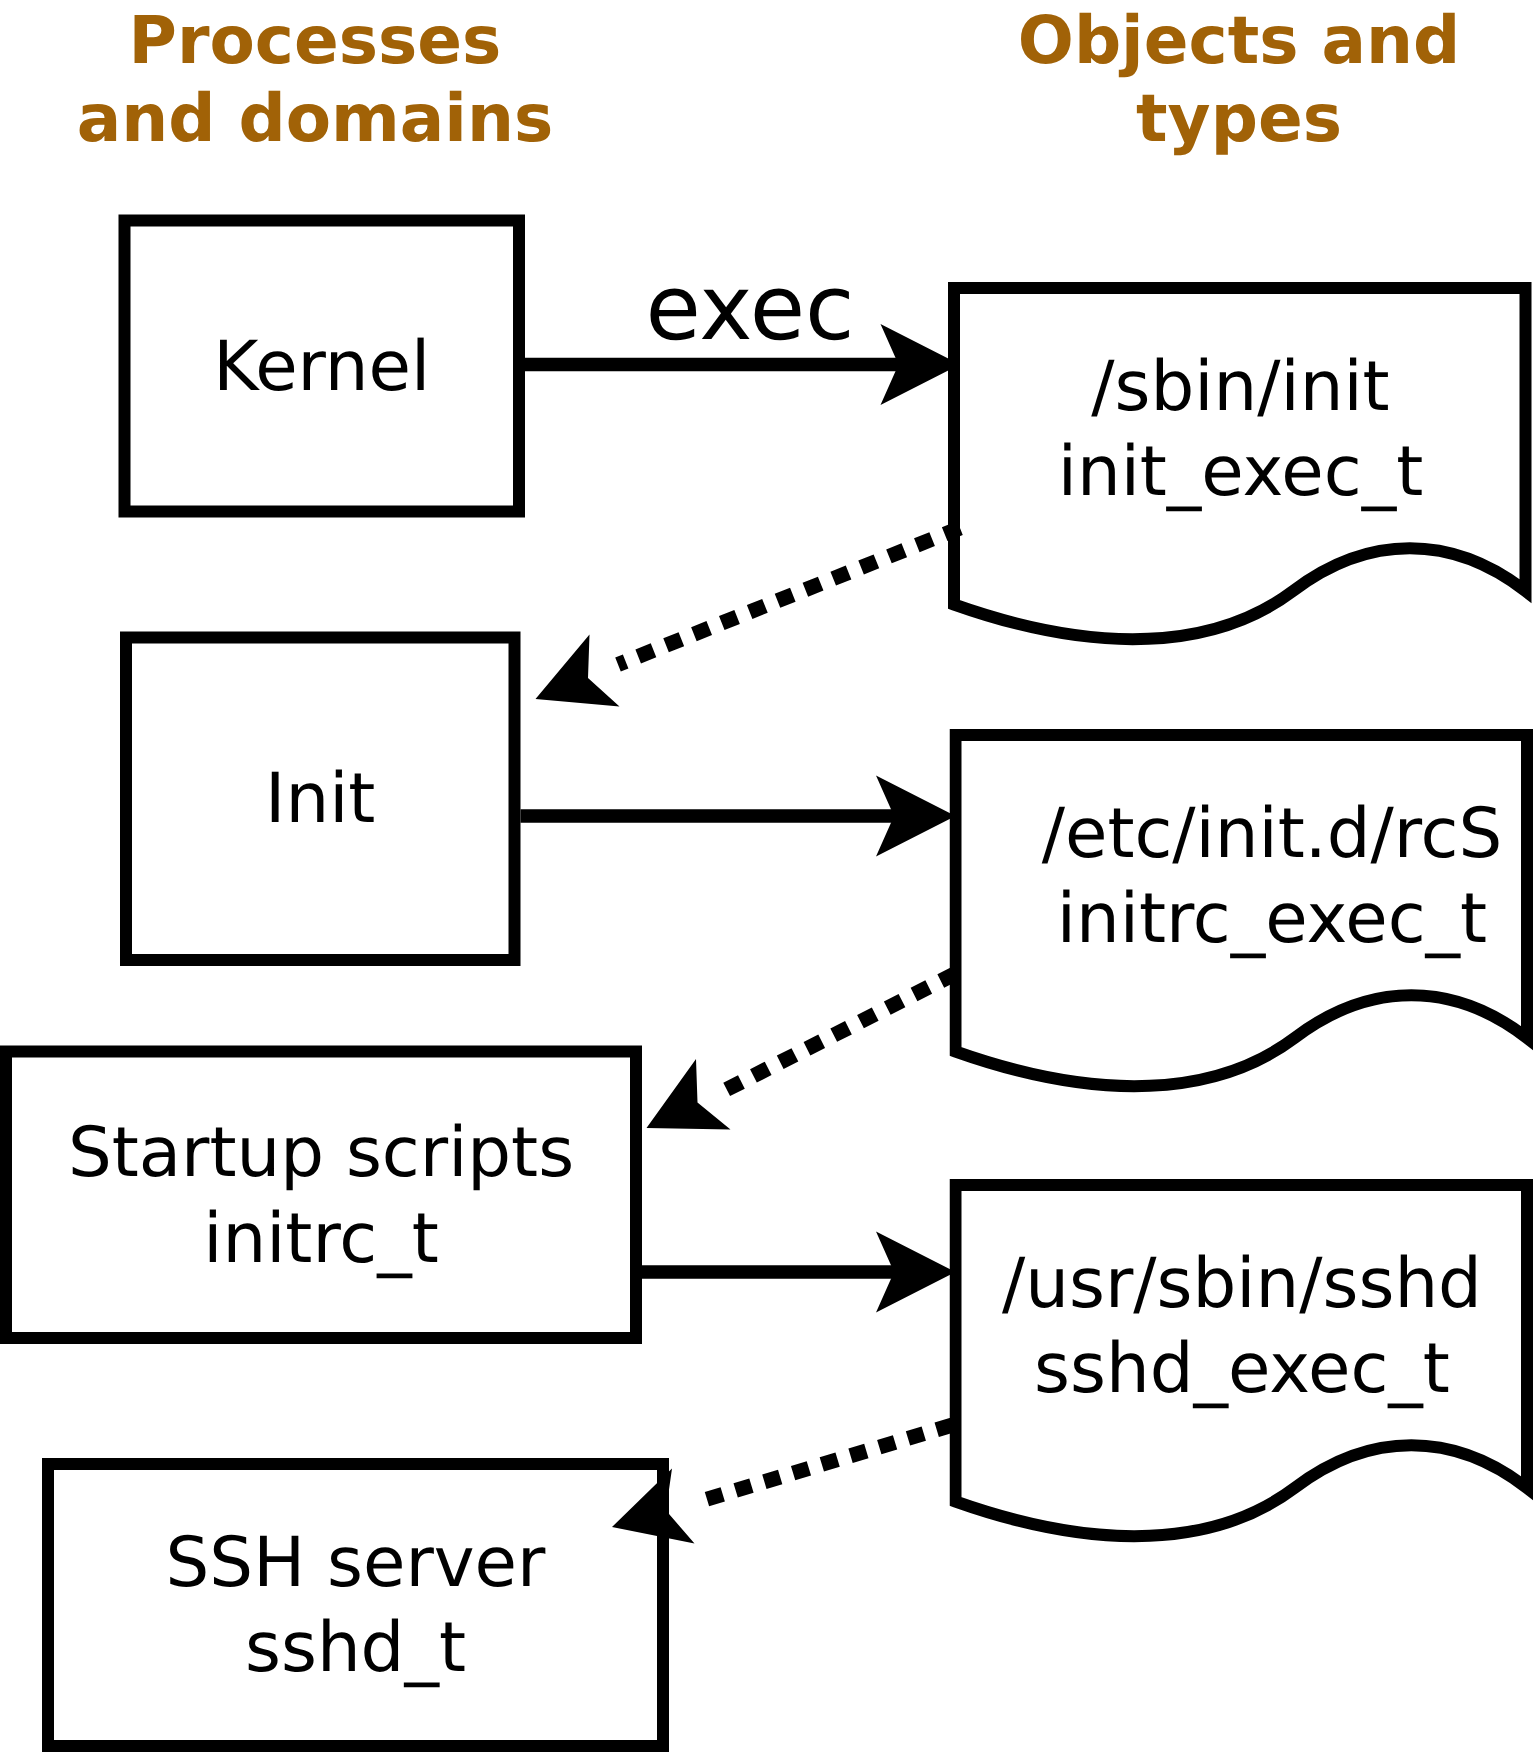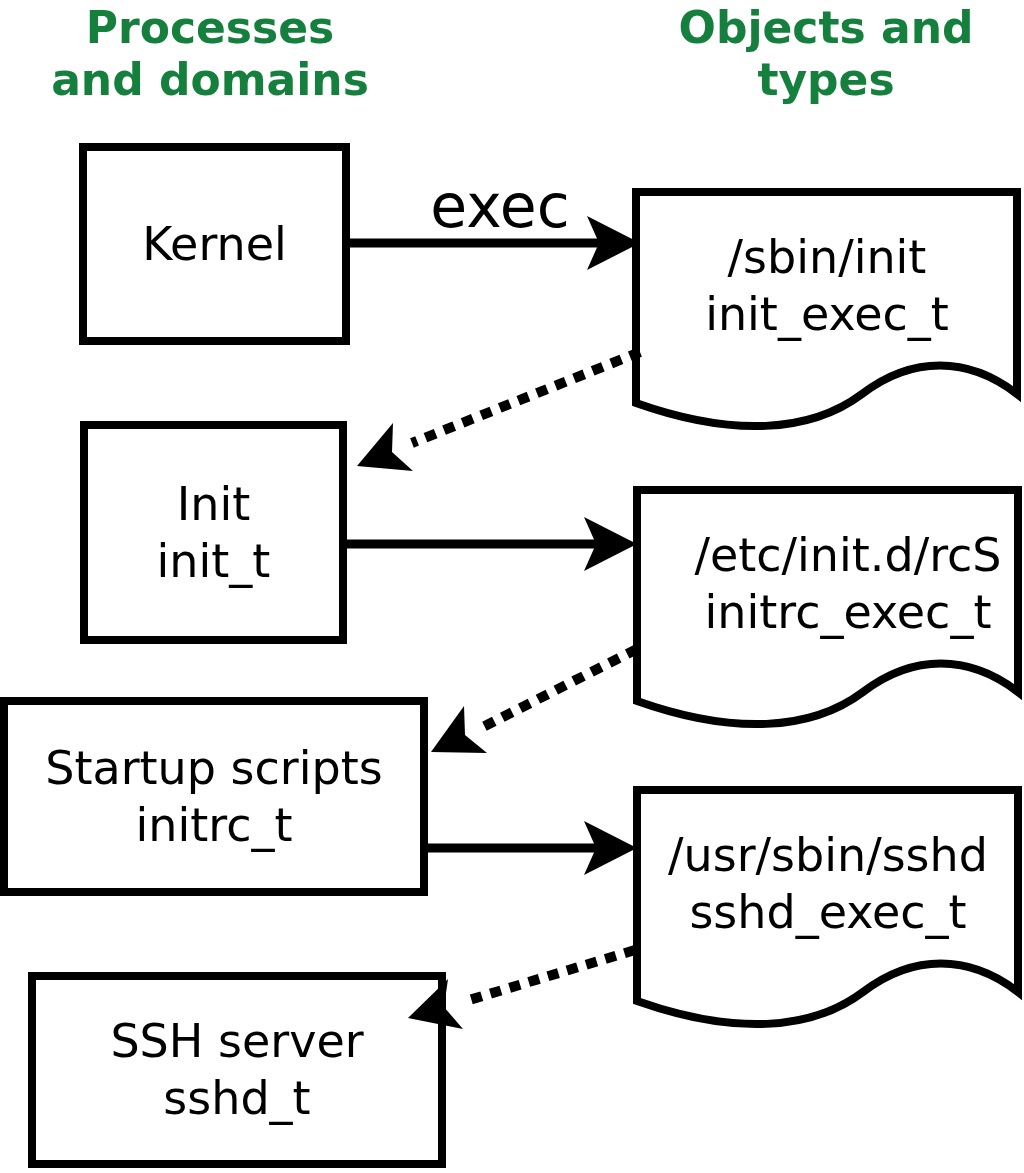--- a/index.html
+++ b/index.html
@@ -3,21 +3,21 @@
 <meta charset="utf-8">
 <style>
   html,body{margin:0;padding:0;background:#ffffff;}
   .canvas{
     position:relative;width:1024px;height:1173px;background:#ffffff;
     font-family:"DejaVu Sans","Liberation Sans",sans-serif;color:#000;
     overflow:hidden;
   }
   .col-header{
     position:absolute;top:2px;text-align:center;font-weight:bold;
-    font-size:44px;line-height:52px;white-space:pre-line;color:#15803d;
+    font-size:44px;line-height:52px;white-space:pre-line;color:#a16207;
   }
   #header-left{left:10px;width:400px;}
   #header-right{left:628px;width:396px;}
   .proc-box{
     position:absolute;box-sizing:border-box;border:8px solid #000;background:#fff;
     display:flex;flex-direction:column;align-items:center;justify-content:center;
     font-size:46px;line-height:57px;text-align:center;
   }
   #box-kernel{left:79px;top:143px;width:271px;height:202px;}
   #box-init{left:80px;top:421px;width:267px;height:223px;}
@@ -51,21 +51,20 @@
   <div class="col-header" id="header-right">Objects and
 types</div>
 
   <div id="exec-label">exec</div>
 
   <div class="proc-box" id="box-kernel">
     <span>Kernel</span>
   </div>
   <div class="proc-box" id="box-init">
     <span>Init</span>
-    <span>init_t</span>
   </div>
   <div class="proc-box" id="box-startup">
     <span>Startup scripts</span>
     <span>initrc_t</span>
   </div>
   <div class="proc-box" id="box-sshd">
     <span>SSH server</span>
     <span>sshd_t</span>
   </div>
 

